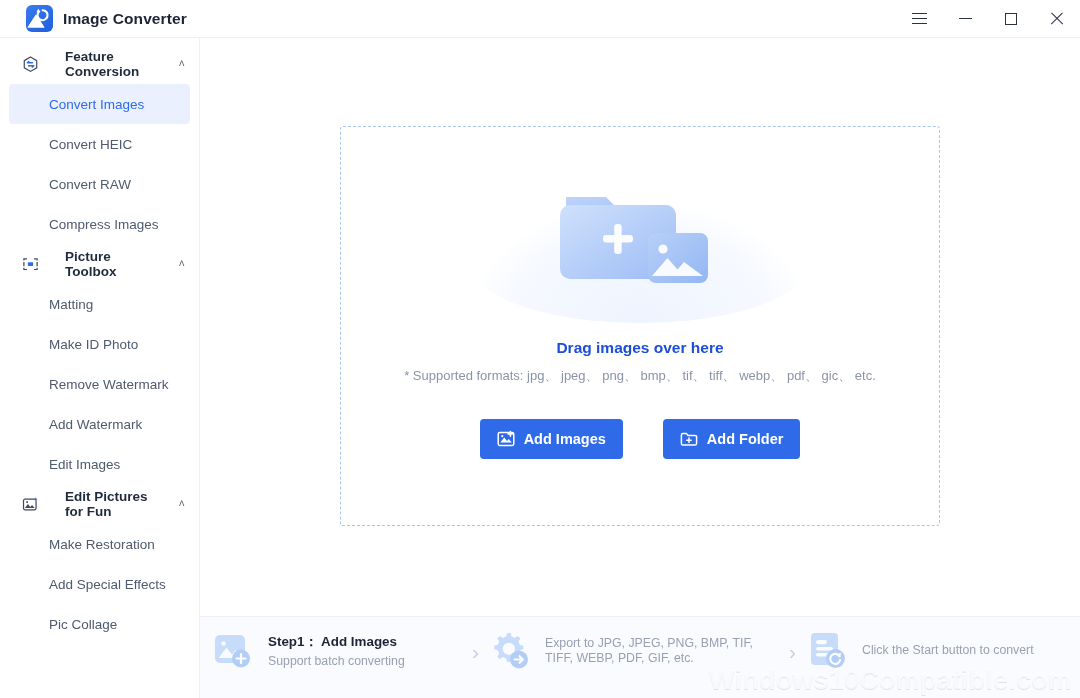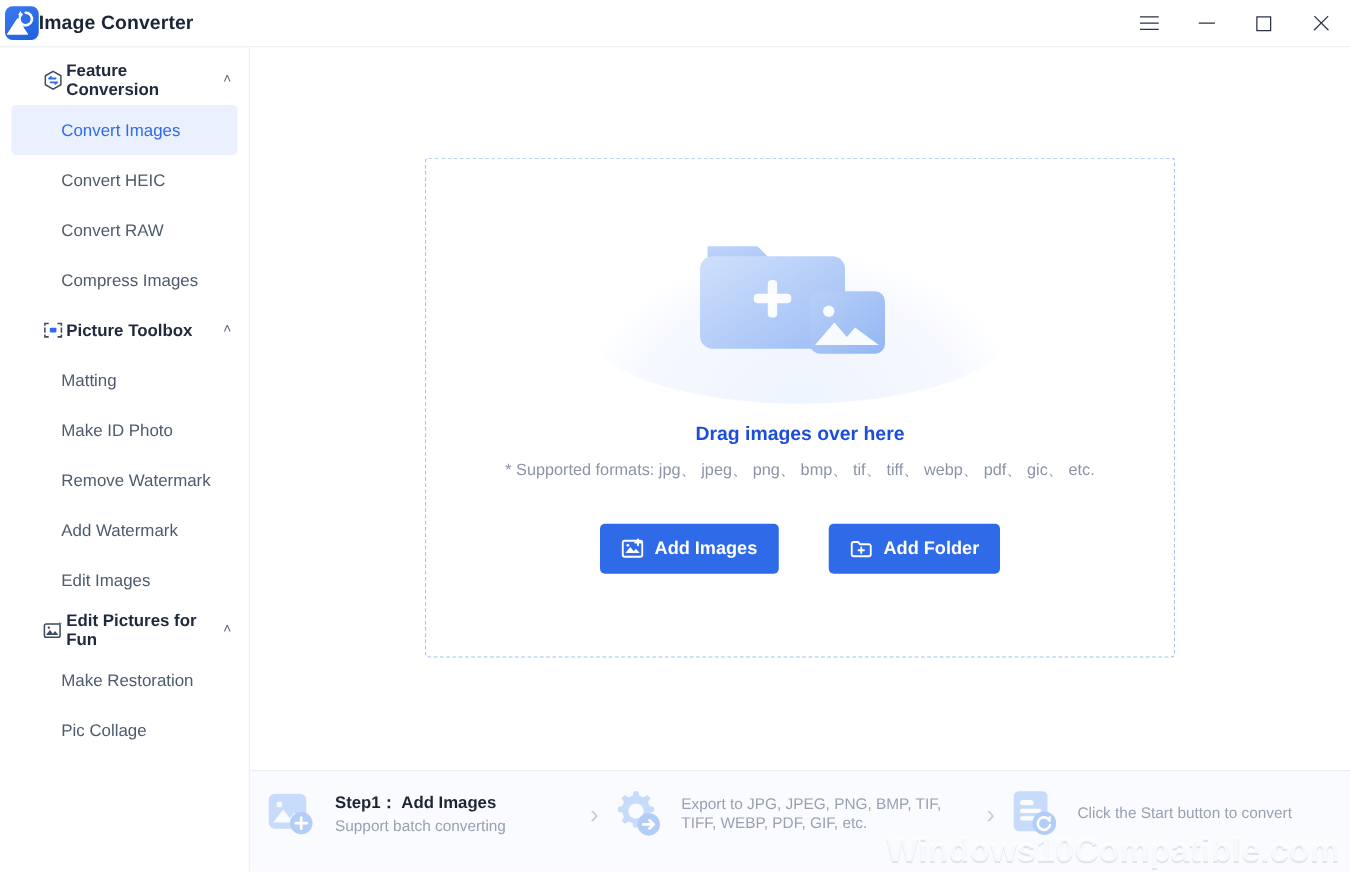--- a/index.html
+++ b/index.html
@@ -18,21 +18,21 @@
 
   
   .titlebar {
     height: 38px;
     flex: 0 0 38px;
     display: flex; align-items: center;
     background: #ffffff;
     border-bottom: 1px solid #eceff4;
     position: relative;
   }
-  .brand { display: flex; align-items: center; padding-left: 4px; }
+  .brand { display: flex; align-items: center; padding-left: 26px; gap: 10px; }
   .logo {
     width: 27px; height: 27px; border-radius: 6px;
     background: linear-gradient(150deg,#3a7bf0 0%, #1f5fdc 100%);
     position: relative; overflow: hidden; flex: 0 0 27px;
   }
   .logo .mountain {
     position: absolute; left: 0; bottom: 0; width: 27px; height: 27px;
   }
   .app-title {
     font-size: 15.5px; font-weight: bold; color: #1c2536; letter-spacing: .1px;
@@ -61,21 +61,21 @@
   
   .sidebar {
     width: 200px; flex: 0 0 200px;
     background: #ffffff;
     border-right: 1px solid #edf0f5;
     padding-top: 6px;
     overflow: hidden;
   }
   .group-head {
     height: 40px; display: flex; align-items: center;
-    padding-left: 22px; gap: 2px; cursor: default; margin-left: 12px;
+    padding-left: 22px; gap: 26px; cursor: default;
   }
   .group-head .gtitle {
     font-size: 13.5px; font-weight: bold; color: #1f2a3d; letter-spacing: 0;
   }
   .group-head .chev {
     margin-left: auto; margin-right: 14px;
     color: #5a6478; font-size: 11px; line-height: 1;
     transform: translateY(-1px);
   }
   .gicon { width: 17px; height: 17px; flex: 0 0 17px; display: block; }
@@ -268,20 +268,23 @@
             <path d="M3 12.6 L6.3 8.4 L8.8 11.6 L10.6 9.4 L13.4 12.6 Z" fill="#3f4a5f"></path>
             <circle cx="5.4" cy="6.4" r="1" fill="#3f4a5f"></circle>
             <path d="M14.6 1.2 l.55 1.45 1.45 .55 -1.45 .55 -.55 1.45 -.55 -1.45 -1.45 -.55 1.45 -.55 Z" fill="#2f6be8"></path>
           </svg>
         </span>
         <span class="gtitle">Edit Pictures for Fun</span>
         <span class="chev">˄</span>
       </div>
       <div class="item">
         <span>Make Restoration</span>
+      </div>
+      <div class="item">
+        <span>Add Special Effects</span>
       </div>
       <div class="item">
         <span>Pic Collage</span>
       </div>
     </div>
 
     <div class="main">
 
       <div class="canvas">
         <div class="dropzone">

